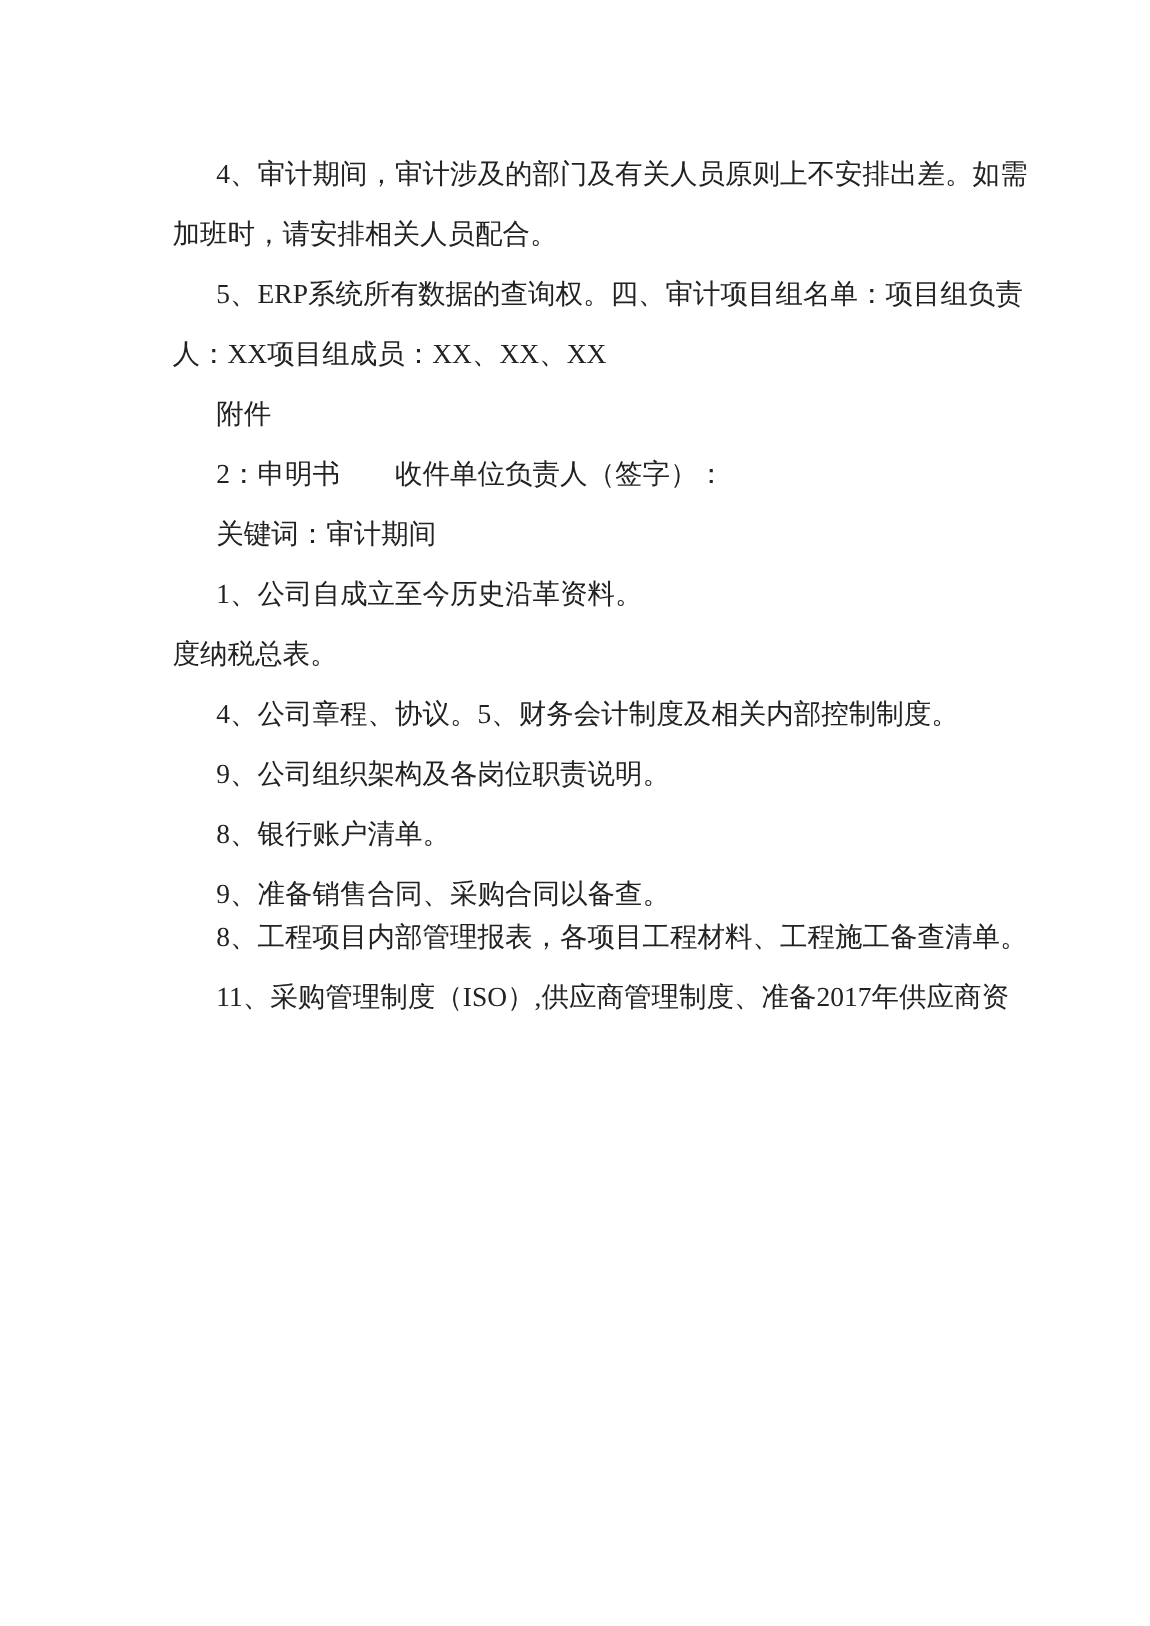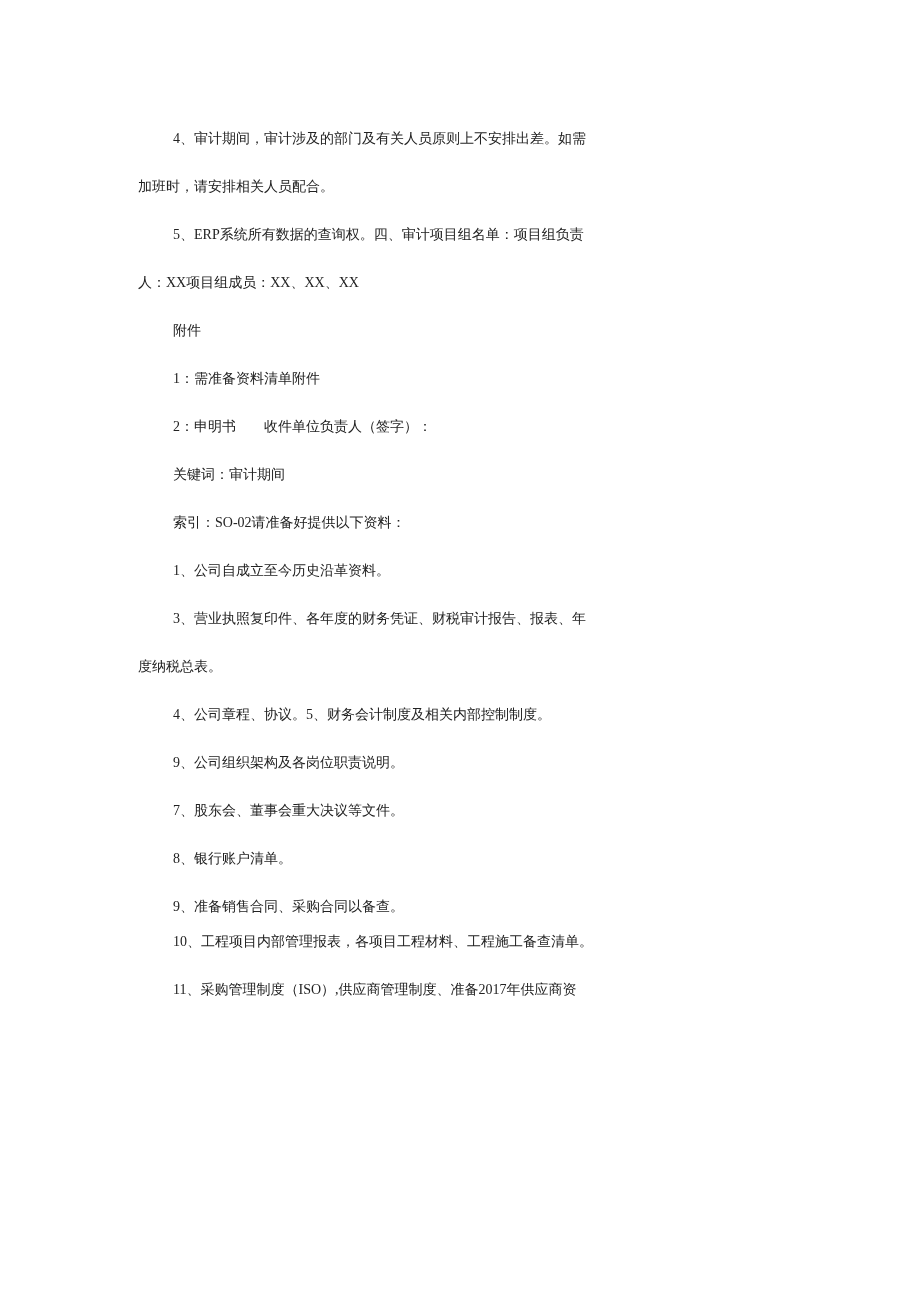--- a/index.html
+++ b/index.html
@@ -14,21 +14,21 @@
     background: #ffffff;
     overflow: hidden;
     font-family: "Liberation Serif", "DejaVu Serif", serif;
   }
   .text-body {
     position: absolute;
     top: 115px;
     left: 138px;
     right: 100px;
     color: #222222;
-    font-size: 14px;
+    font-size: 22px;
     line-height: 48px;
     white-space: nowrap;
   }
   .line {
     height: 48px;
   }
   .line.indent {
     padding-left: 35px;
   }
   .line.tight {
@@ -38,28 +38,24 @@
 </head>
 <body>
 
 <div class="page">
   <div class="text-body" id="doc-body">
       <div class="line indent">4、审计期间，审计涉及的部门及有关人员原则上不安排出差。如需</div>
       <div class="line">加班时，请安排相关人员配合。</div>
       <div class="line indent">5、ERP系统所有数据的查询权。四、审计项目组名单：项目组负责</div>
       <div class="line">人：XX项目组成员：XX、XX、XX</div>
       <div class="line indent">附件</div>
-      <div class="line indent">1：需准备资料清单附件</div>
       <div class="line indent">2：申明书　　收件单位负责人（签字）：</div>
       <div class="line indent">关键词：审计期间</div>
-      <div class="line indent">索引：SO-02请准备好提供以下资料：</div>
       <div class="line indent">1、公司自成立至今历史沿革资料。</div>
-      <div class="line indent">3、营业执照复印件、各年度的财务凭证、财税审计报告、报表、年</div>
       <div class="line">度纳税总表。</div>
       <div class="line indent">4、公司章程、协议。5、财务会计制度及相关内部控制制度。</div>
       <div class="line indent">9、公司组织架构及各岗位职责说明。</div>
-      <div class="line indent">7、股东会、董事会重大决议等文件。</div>
       <div class="line indent">8、银行账户清单。</div>
       <div class="line indent">9、准备销售合同、采购合同以备查。</div>
-      <div class="line indent tight">10、工程项目内部管理报表，各项目工程材料、工程施工备查清单。</div>
+      <div class="line indent tight">8、工程项目内部管理报表，各项目工程材料、工程施工备查清单。</div>
       <div class="line indent">11、采购管理制度（ISO）,供应商管理制度、准备2017年供应商资</div>
     </div>
 </div>
 
 </body></html>

